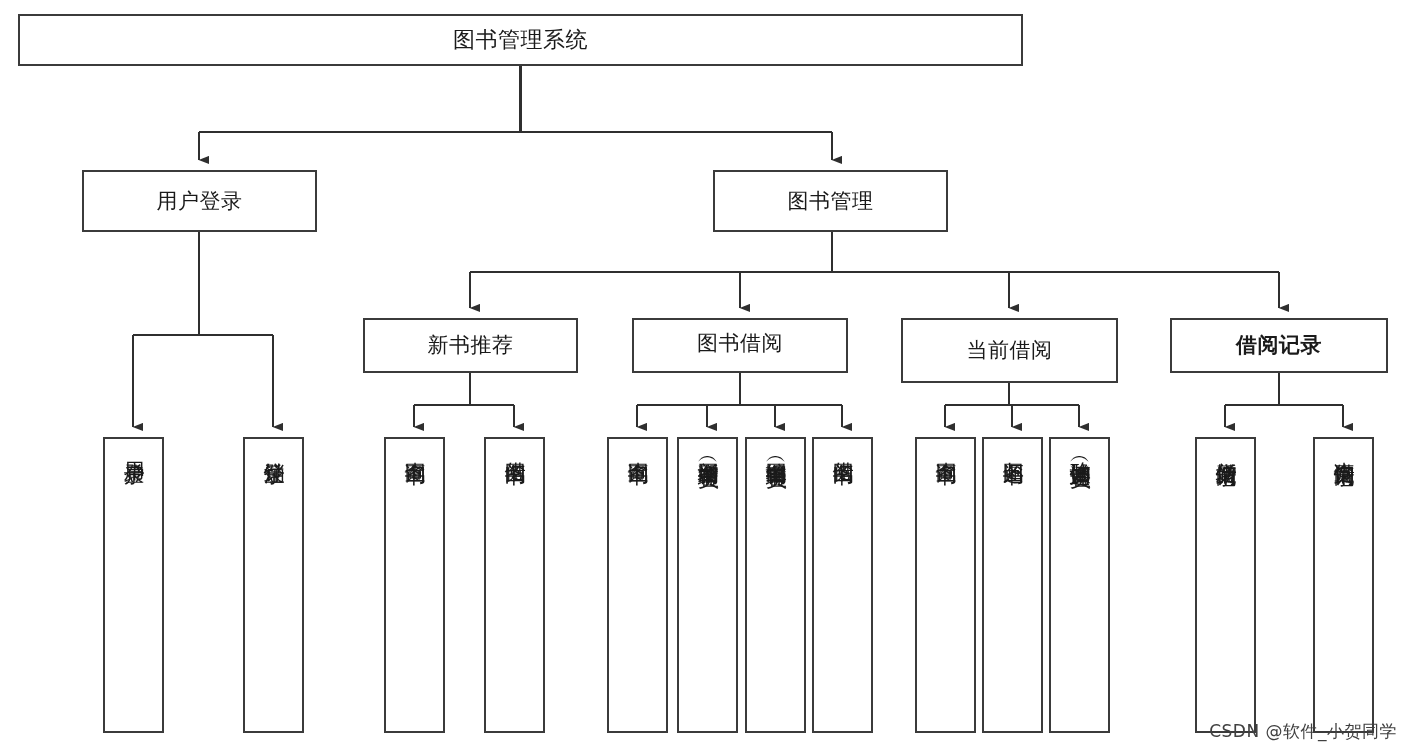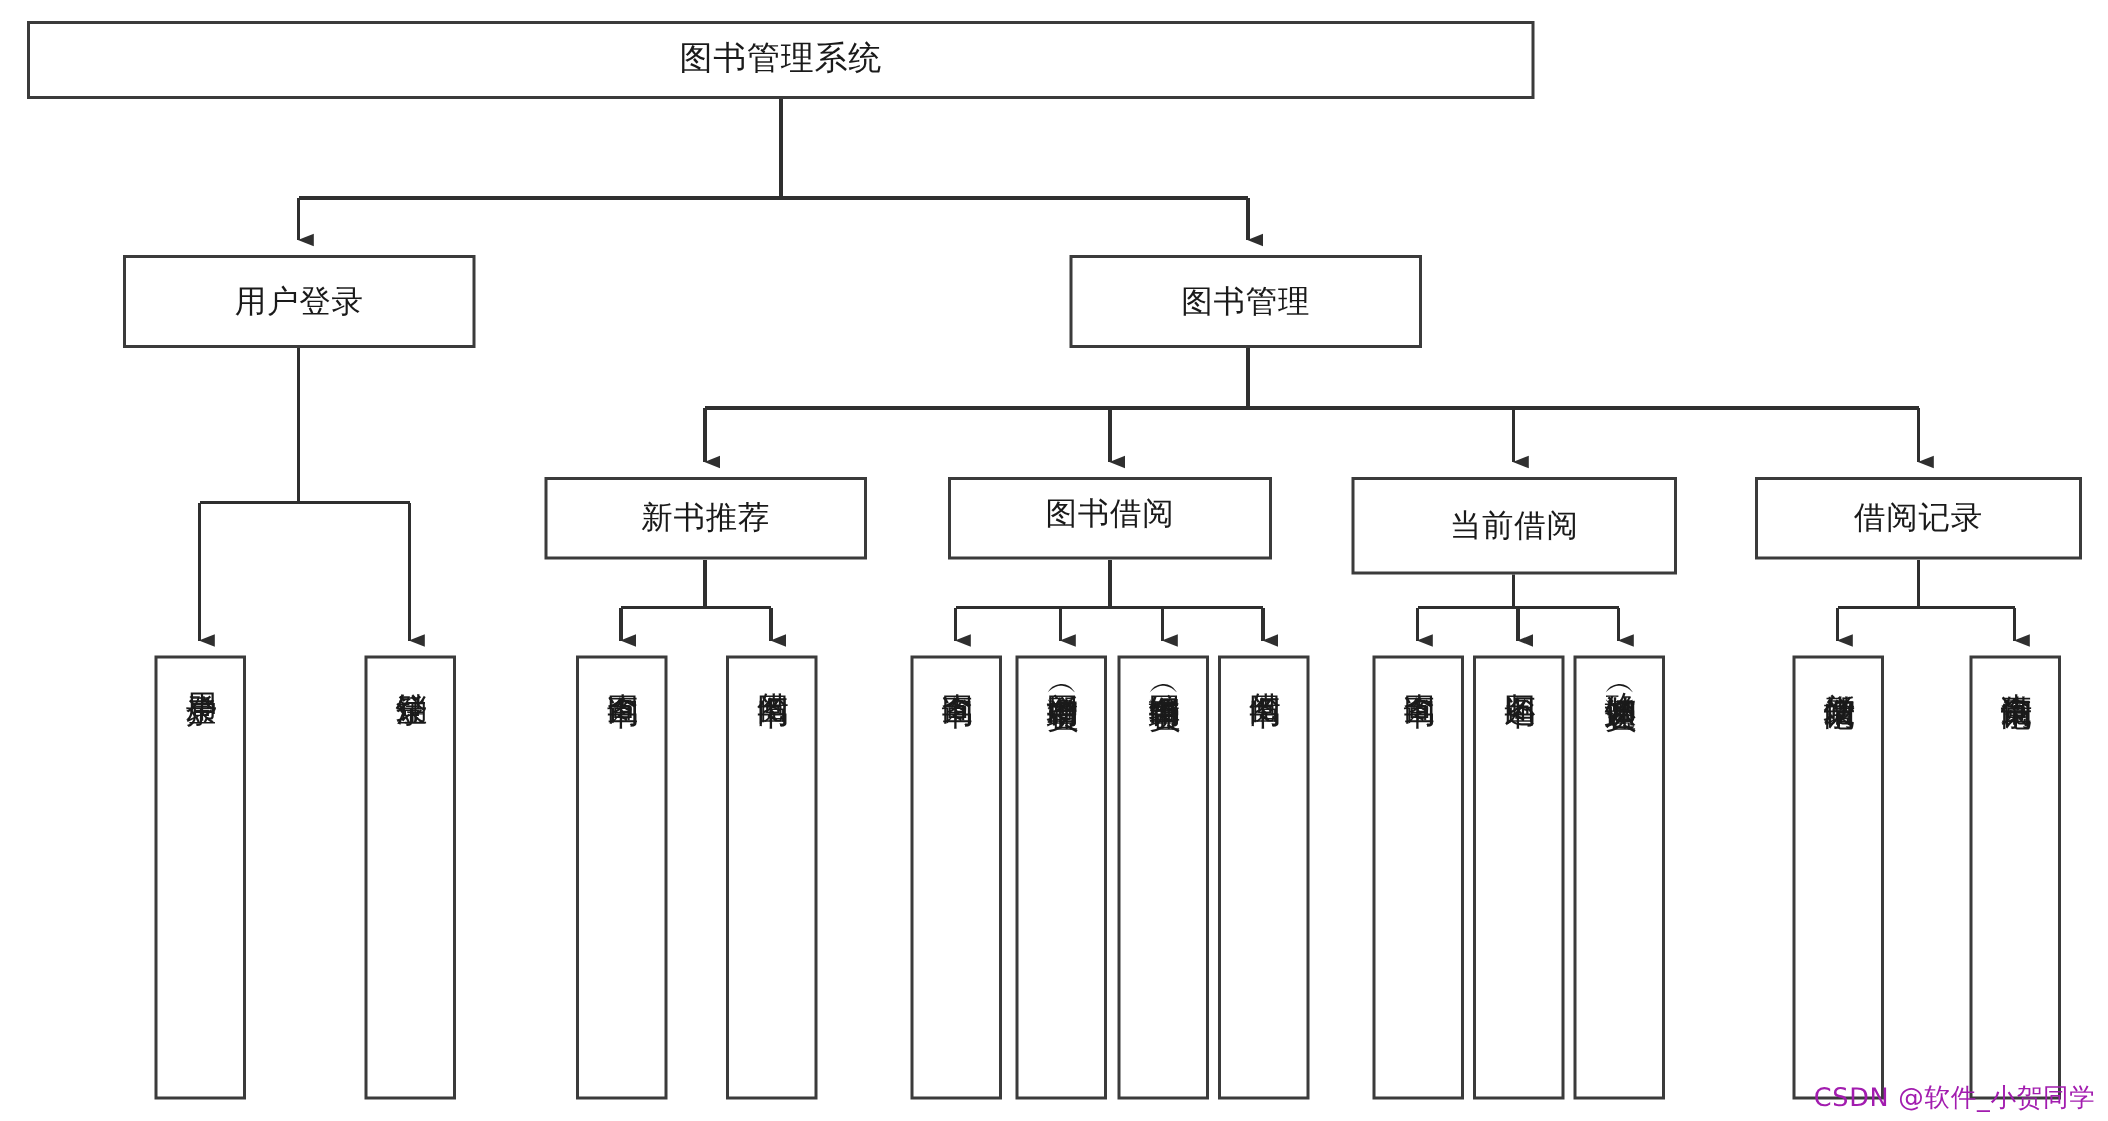--- a/index.html
+++ b/index.html
@@ -61,21 +61,21 @@
     font-size: 21px;
     line-height: 1.22;
     letter-spacing: 1px;
     white-space: nowrap;
   }
   .watermark {
     position: absolute;
     right: 8px;
     bottom: 4px;
     font-size: 17px;
-    color: #a21caf;
+    color: #404040;
     letter-spacing: 0.5px;
     white-space: nowrap;
     user-select: none;
   }
 </style>
 </head>
 <body>
 
 <div id="canvas">
 
@@ -142,21 +142,21 @@
 
   <div class="node horiz" style="left:713px; top:170px; width:235px; height:62px;">
     <span class="label">图书管理</span>
   </div>
   <div class="node horiz" style="left:632px; top:318px; width:216px; height:55px;font-family:Liberation Mono, monospace;">
     <span class="label">图书借阅</span>
   </div>
   <div class="node horiz" style="left:901px; top:318px; width:217px; height:65px;">
     <span class="label">当前借阅</span>
   </div>
-  <div class="node horiz" style="left:1170px; top:318px; width:218px; height:55px;">
+  <div class="node horiz" style="left:1170px; top:318px; width:218px; height:55px;font-weight:bold;">
     <span class="label">借阅记录</span>
   </div>
 
   <div class="node vert" style="left:103px; top:437px; width:61px; height:296px;">
     <span class="label">用户登录</span>
   </div>
   <div class="node vert" style="left:243px; top:437px; width:61px; height:296px;">
     <span class="label">注销登录</span>
   </div>
 

